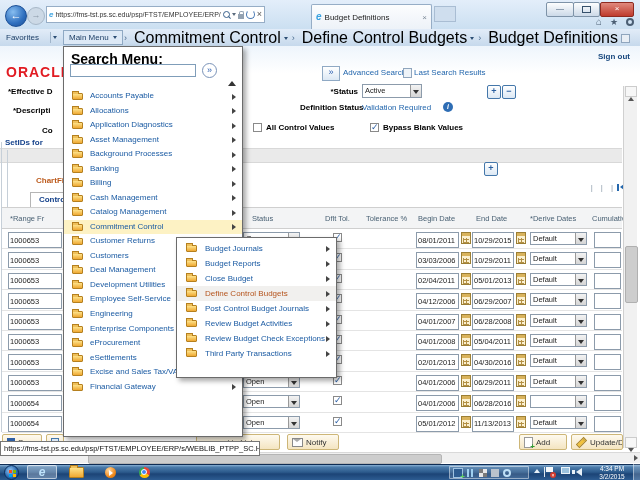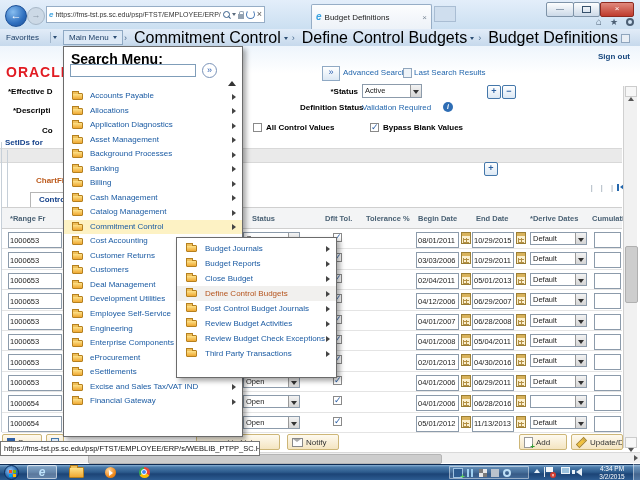--- a/index.html
+++ b/index.html
@@ -88,21 +88,21 @@
   #vline-b{left:7px;top:150px;height:282px}
   #grid-links{right:16px;top:183px;display:flex;align-items:center;font-size:8px}
   .glink{color:#2467ad}
   .glink::after{content:"|";color:#8a9aa9;margin:0 4px}
   .first-icon{width:7px;height:7px;position:relative}
   .first-icon::before{content:"";position:absolute;left:0;top:0;width:2px;height:7px;background:#2467ad}
   .first-icon::after{content:"";position:absolute;left:3px;top:0;border-right:4px solid #2467ad;border-top:3.5px solid transparent;border-bottom:3.5px solid transparent}
   #lbl-chartfield{left:36px;top:176px;font-size:8px;font-weight:bold;color:#bc5a1c;white-space:nowrap}
   #tab-control{left:30px;top:192px;width:44px;height:15px;background:#fff;border:1px solid #b5b5b5;border-bottom:none;font-size:8px;font-weight:bold;color:#15428b;text-align:center;line-height:14px;box-sizing:border-box}
   #grid-header{left:2px;top:207px;width:620px;height:22px;background:#f3f4f5;border-top:1px solid #cfcfcf;border-bottom:1px solid #cfcfcf;box-sizing:border-box}
-  .gh{position:absolute;top:6px;font-size:7.5px;font-weight:bold;color:#4a6174;white-space:nowrap}
+  .gh{position:absolute;top:6px;font-size:7.5px;font-weight:normal;color:#4a6174;white-space:nowrap}
   #grid-rows{left:2px;top:229px;width:620px}
   .grow{position:relative;width:620px;height:19.4px;border-bottom:1px solid #e4e4e4;background:#fff}
   .tinput{position:absolute;border:1px solid #8c9bab;background:#fff;font-size:7.5px;font-family:inherit;padding:0 1px;height:16px;box-sizing:border-box;color:#222}
   .r-range{left:6px;top:3px;width:54px}
   .r-status{left:241px;top:3px;width:57px;height:13px}
   .r-dflt{left:331px;top:4px}
   .r-begin{left:414px;top:3px;width:43px}
   .r-end{left:470px;top:3px;width:42px}
   .r-derive{left:528px;top:3px;width:57px;height:13px}
   .r-cum{left:592px;top:3px;width:27px}
@@ -540,25 +540,20 @@
     <span>Catalog Management</span>
     <span class="chev"></span>
   </div>
       <div class="mi active">
     <span class="folder"></span>
     <span>Commitment Control</span>
     <span class="chev"></span>
   </div>
       <div class="mi">
     <span class="folder"></span>
-    <span>Cost Accounting</span>
-    <span class="chev"></span>
-  </div>
-      <div class="mi">
-    <span class="folder"></span>
     <span>Customer Returns</span>
     <span class="chev"></span>
   </div>
       <div class="mi">
     <span class="folder"></span>
     <span>Customers</span>
     <span class="chev"></span>
   </div>
       <div class="mi">
     <span class="folder"></span>

